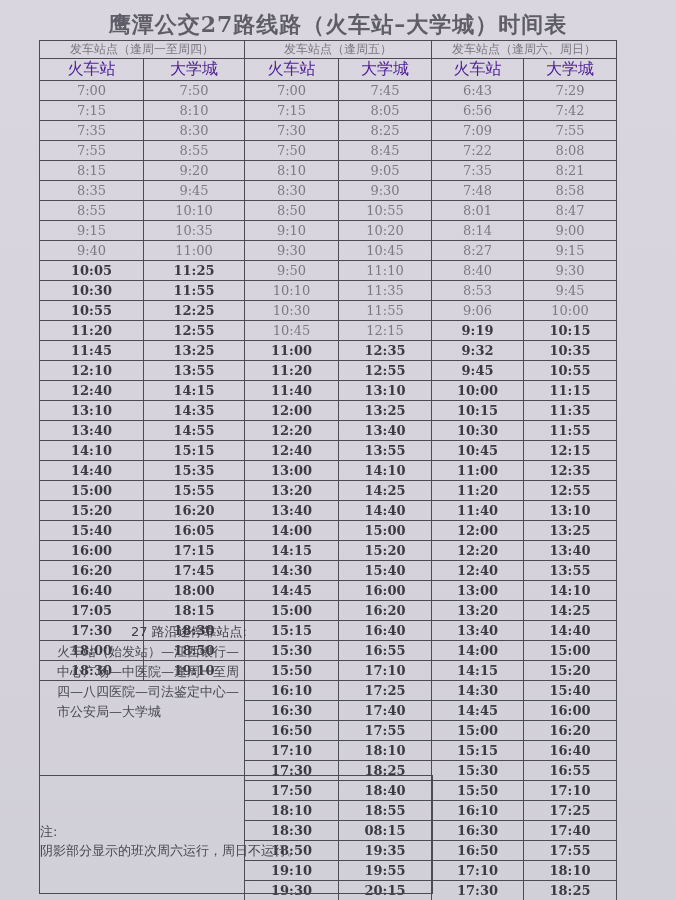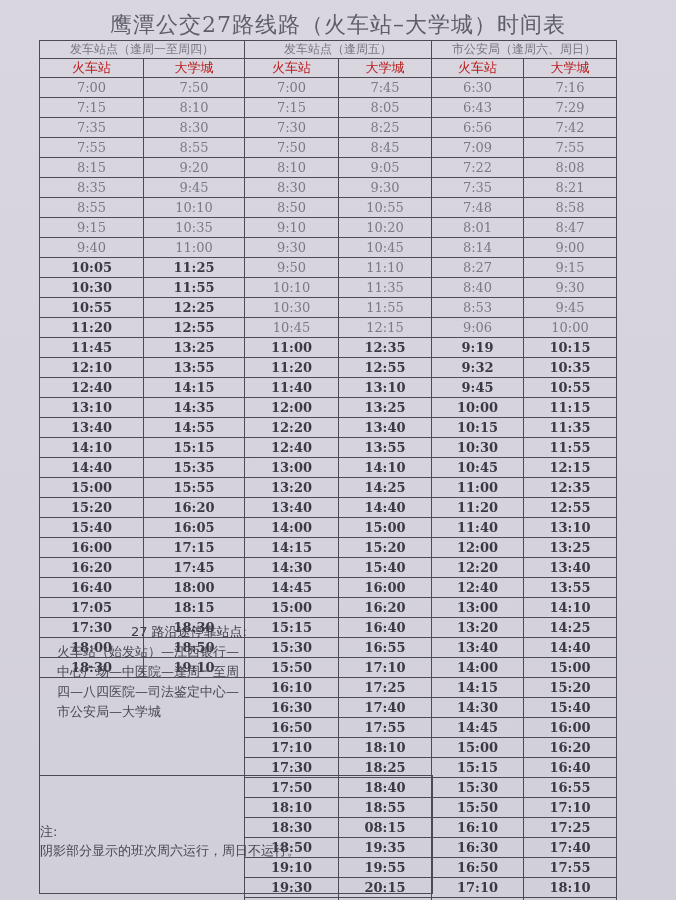--- a/index.html
+++ b/index.html
@@ -9,31 +9,31 @@
     font-family:"DejaVu Serif", "Liberation Serif", serif;
     color:#3a3a44;
     position:relative;
   }
   .paper {
     position:absolute; left:0; top:0; width:676px; height:900px;
     background:linear-gradient(180deg,#d9d6df 0%,#d5d2db 60%,#d1cfd7 100%);
   }
   .title {
     position:absolute; left:0; top:10px; width:676px; text-align:center;
-    font-size:22px; letter-spacing:1px; color:#5f5e68; font-weight:normal;
+    font-size:22px; letter-spacing:1px; color:#5f5e68; font-weight:bold;
   }
   table.tt { border-collapse:collapse; table-layout:fixed;border-radius:17px; }
   table.tt td {
     border:1px solid #4b4a55;
     text-align:center; font-size:13px; height:19px; padding:0;
     color:#3b3a44; font-weight:bold;
     white-space:nowrap;
   }
   table.tt tr.hdr1 td { font-weight:normal; font-size:12px; color:#77767f; height:14px; }
-  table.tt tr.hdr2 td { font-weight:normal; font-size:13px; color:#b91c1c; height:14px;font-family:Liberation Mono, monospace; }
+  table.tt tr.hdr2 td { font-weight:normal; font-size:16px; color:#4c1d95; height:14px;font-family:Liberation Mono, monospace; }
   table.tt td.light { color:#7b7a84; font-weight:normal; }
   .notebox {
     position:absolute; border:1px solid #4b4a55; border-top:none;
   }
   .stops {
     position:absolute; left:57px; top:622px; width:190px;
     font-family:"DejaVu Sans", sans-serif; font-size:13px; line-height:20px; color:#4a4953;
   }
   .stops .h { font-weight:normal; color:#3c3b45; font-size:13px;text-align:right; }
   .remark {
@@ -368,30 +368,26 @@
     </tbody>
 </table>
 
 <table class="tt" id="t-wkd" style="position:absolute; left:431px; top:40px; width:185px;">
   <colgroup>
       <col style="width:92px">
       <col style="width:93px">
     </colgroup>
   <tbody>
     <tr class="hdr1">
-        <td colspan="2">市公安局（逢周六、周日）</td>
+        <td colspan="2">发车站点（逢周六、周日）</td>
       </tr>
     <tr class="hdr2">
       <td>火车站</td>
       <td>大学城</td>
     </tr>
-  <tr>
-        <td class="light">6:30</td>
-        <td class="light">7:16</td>
-      </tr>
       <tr>
         <td class="light">6:43</td>
         <td class="light">7:29</td>
       </tr>
       <tr>
         <td class="light">6:56</td>
         <td class="light">7:42</td>
       </tr>
       <tr>
         <td class="light">7:09</td>

